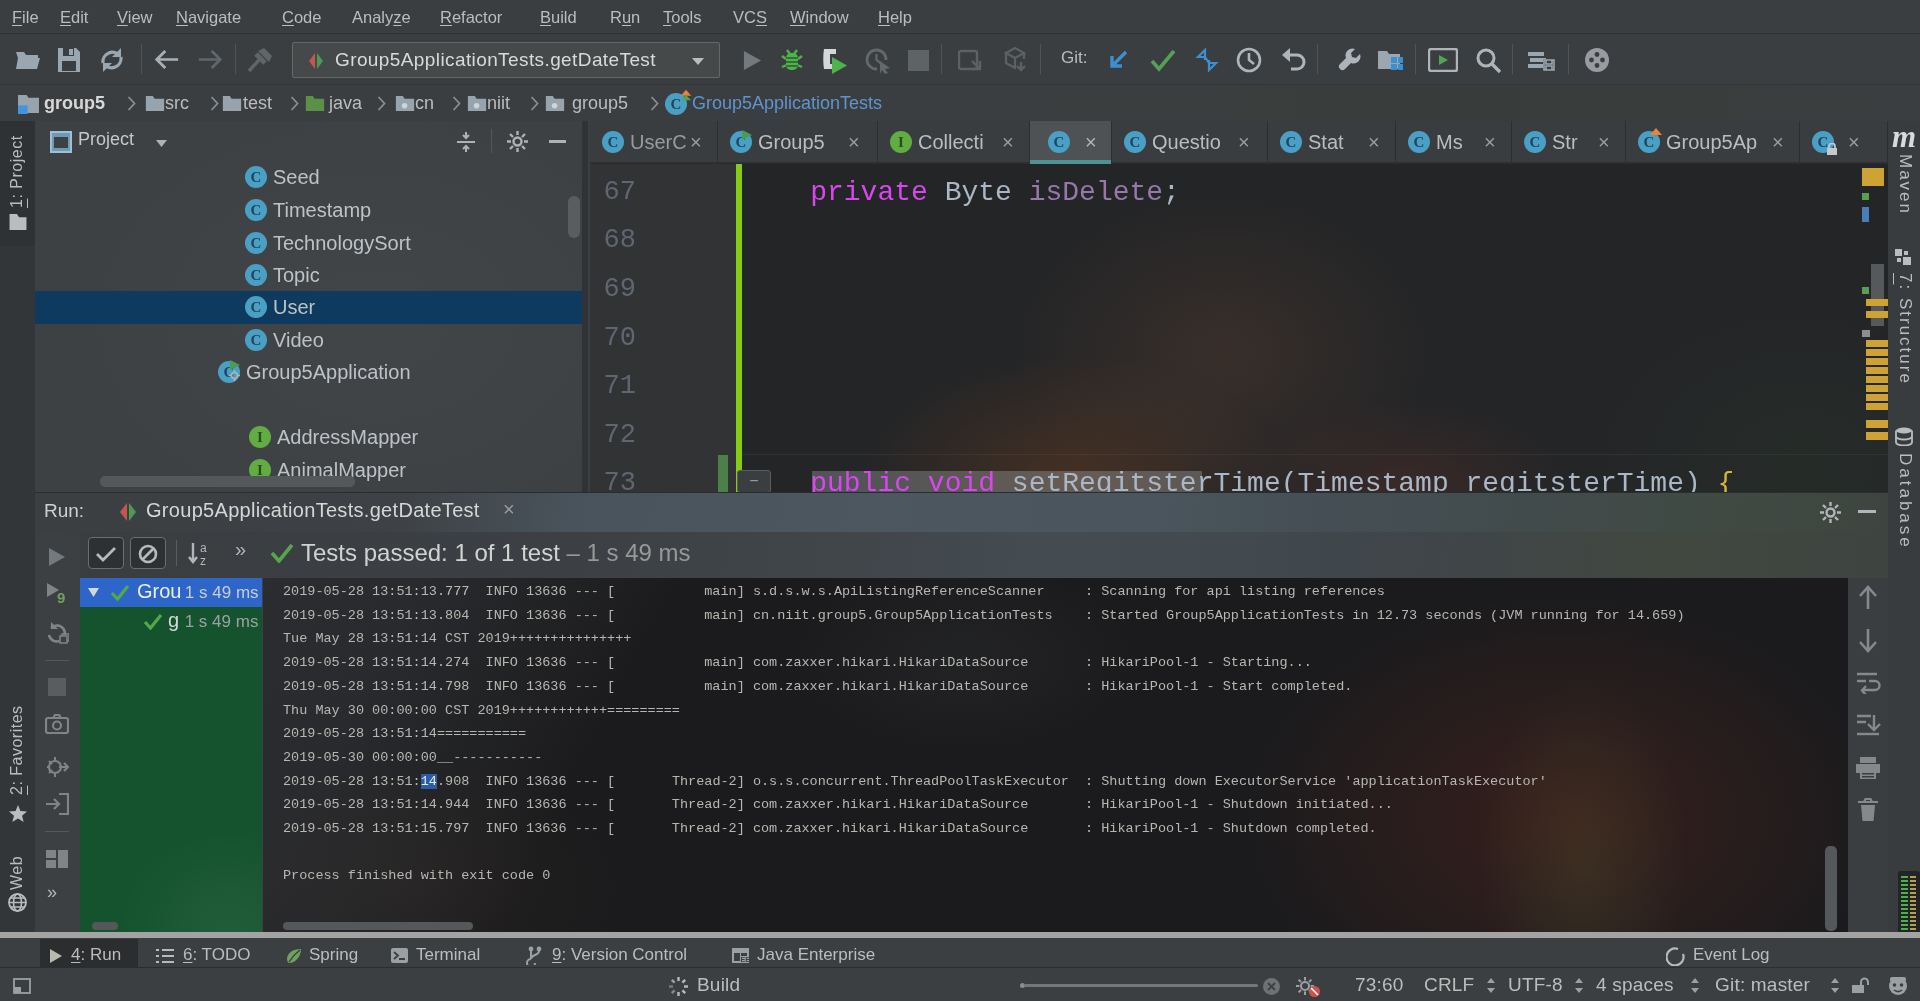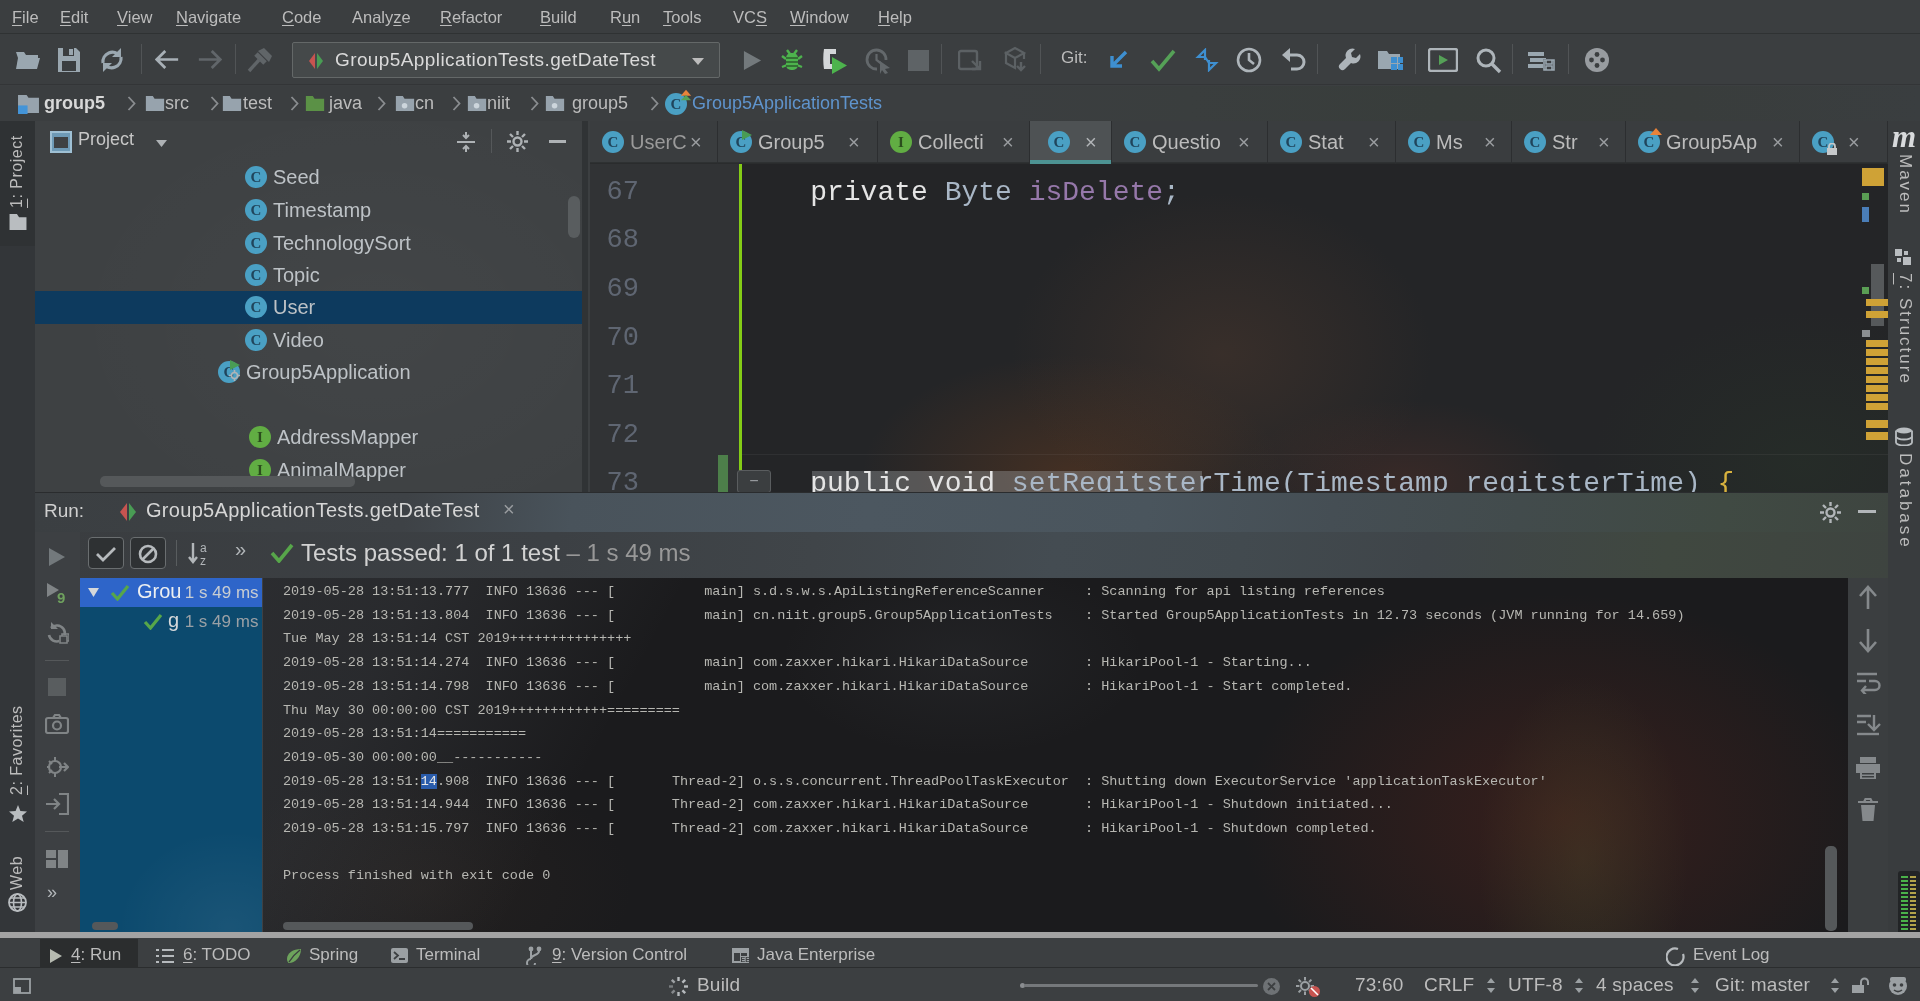--- a/index.html
+++ b/index.html
@@ -43,38 +43,38 @@
   text-align:center; line-height:22px; font-family:"Liberation Serif",serif; }
 .iicon { background:#61ad43; color:#2b4d1d; }
 
 
 #editor { left:590px; top:121px; width:1298px; height:371px; background:#3c3f41; overflow:hidden; }
 #tabs { position:absolute; left:0; top:0; width:1298px; height:43px; background:#3a3d3f; border-bottom:1px solid #2a2c2d; box-shadow:0 -1px 0 #2e3132 inset, 0 1px 0 #333537; }
 .tab { position:absolute; top:0; height:43px; border-right:1px solid #2c2e30;
   color:#bcbcbc; font-size:20px; line-height:42px; overflow:hidden; }
 #edarea { position:absolute; left:0; top:43px; width:1298px; height:328px; background:#242527; }
 #gutter { position:absolute; left:0; top:0; width:152px; height:328px; background:#313335;
-  border-right:3px solid #84cc16; }
+  border-right:6px solid #84cc16; }
 .lnum { position:absolute; right:100px; width:60px; text-align:right; color:#5f6672;
   font-family:"Liberation Mono",monospace; font-size:27px; line-height:49px; }
 #code { position:absolute; left:152px; top:0; width:1118px; height:328px;
   font-family:"Liberation Mono",monospace; font-size:28px; white-space:pre; }
 .cl { position:absolute; left:1px; height:49px; line-height:49px; }
-.kw { color:#e5e5e5;text-align:right; } .fld { color:#9678aa; } .pln { color:#a9b7c6; }
+.kw { color:#d946ef;text-align:right; } .fld { color:#9678aa; } .pln { color:#a9b7c6; }
 .num { color:#6897bb; } .brace { color:#d8b23e; }
 
 
 #rstripe { left:1888px; top:121px; width:32px; height:811px; background:#393c3e; }
 
 
 #runpanel { left:35px; top:492px; width:1853px; height:440px; background:#3e4144; overflow:hidden; border-top:1px solid #2a2c2e; }
 #runhead { position:absolute; left:0; top:0; width:1853px; height:39px; }
 #runtools { position:absolute; left:0; top:39px; width:1853px; height:46px; }
 #runltb { position:absolute; left:0; top:39px; width:45px; height:401px; }
-#testtree { position:absolute; left:45px; top:85px; width:182px; height:355px; background:#0c4a6e; }
+#testtree { position:absolute; left:45px; top:85px; width:182px; height:355px; background:#14532d; }
 #console { position:absolute; left:228px; top:85px; width:1585px; height:355px;
   background:#1b1b1d; overflow:hidden; }
 #runrtb { position:absolute; left:1813px; top:85px; width:40px; height:355px; background:#3b3e40; }
 #conlog { position:absolute; left:20px; top:2px; font-family:"Liberation Mono",monospace;
   font-size:13.5px; line-height:23.7px; color:#b7b7b2; white-space:pre; }
 
 
 #twbar { left:0; top:932px; width:1920px; height:35px; background:#3c3f41;
   border-top:6px solid #a3a3a3; color:#bcbcbc; font-size:17px; }
 #statusbar { left:0; top:967px; width:1920px; height:34px; background:#3c3f41;

